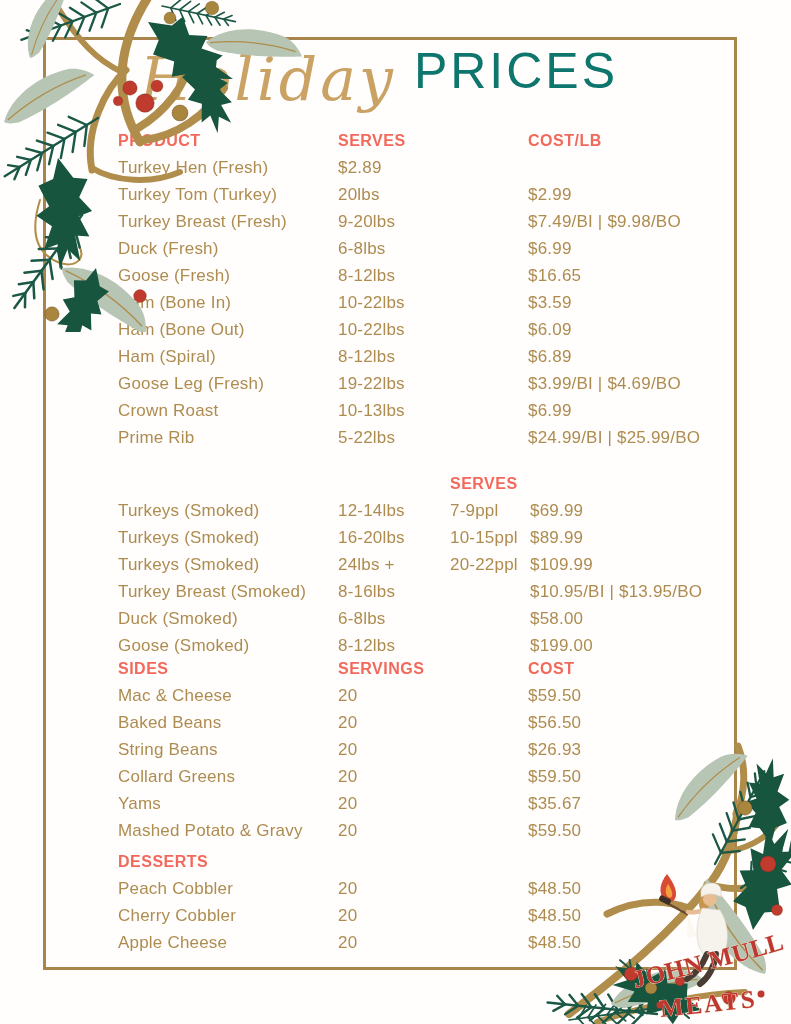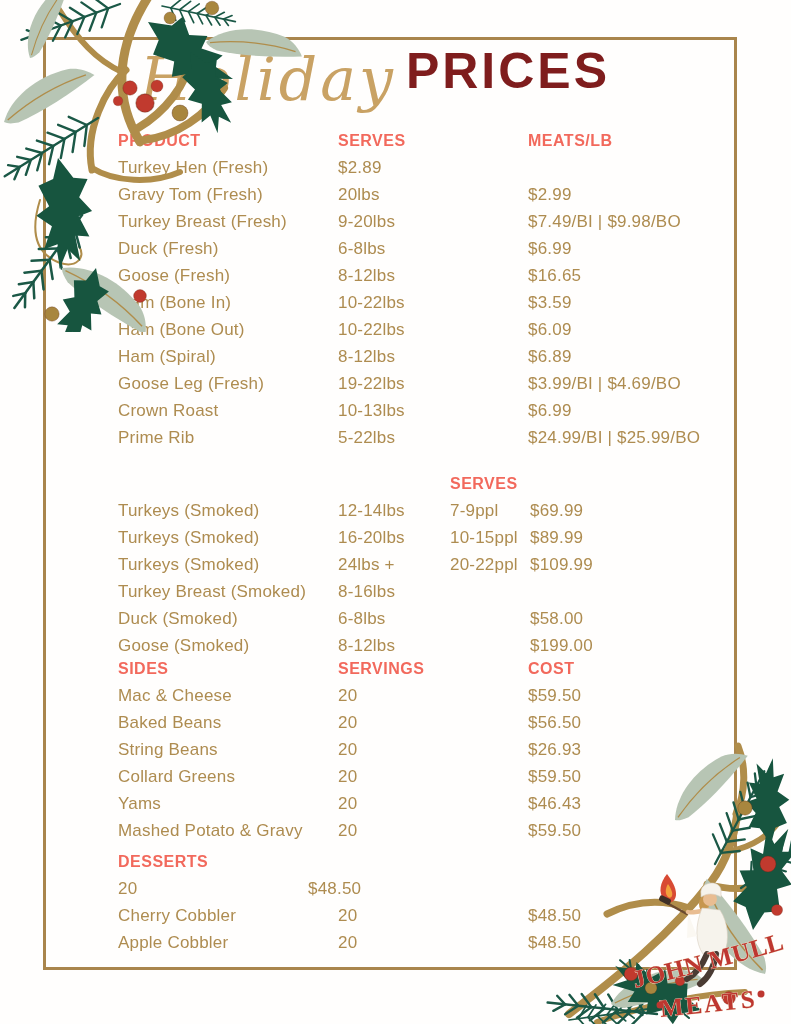--- a/index.html
+++ b/index.html
@@ -4,22 +4,22 @@
 <style>
   html,body{margin:0;padding:0;background:#ffffff;}
   .page{position:relative;width:791px;height:1024px;overflow:hidden;background:#fffefd;
         font-family:"Liberation Sans", sans-serif;}
   .frame{position:absolute;left:43px;top:37px;right:54px;bottom:54px;
          border:3px solid #a9854c;}
   
   .title{position:absolute;left:140px;top:42px;white-space:nowrap;}
   .title .script{font-family:"DejaVu Serif", serif;font-style:italic;font-weight:400;
                  font-size:60px;line-height:1;color:#c9a264;letter-spacing:3px;}
-  .title .caps{font-family:"Liberation Sans", sans-serif;font-weight:700;
-               font-size:50px;color:#7f1d1d;letter-spacing:3px;margin-left:10px;
+  .title .caps{font-family:"Liberation Sans", sans-serif;font-weight:400;
+               font-size:50px;color:#0f766e;letter-spacing:3px;margin-left:18px;
                vertical-align:12px;}
   
   .tbl{position:absolute;left:118px;width:604px;color:#ae8c50;font-size:17px;
        letter-spacing:.2px;}
   .row{display:flex;align-items:center;height:27px;white-space:nowrap;}
   .hdr{color:#f2695c;font-weight:700;font-size:16px;letter-spacing:.5px;}
   .c1{width:220px}.c2{width:190px}.c3{flex:1}
   .s1{width:220px}.s2{width:112px}.s3{width:80px}.s4{flex:1}
   
   .deco{position:absolute;pointer-events:none;}
@@ -51,31 +51,31 @@
   <div class="frame"></div>
 
   <div class="title">
     <span class="script">Holiday</span><span class="caps">PRICES</span>
   </div>
 
   <div class="tbl" style="top:127px">
     <div class="row hdr">
       <span class="c1">PRODUCT</span>
       <span class="c2">SERVES</span>
-      <span class="c3">MEATS/LB</span>
+      <span class="c3">COST/LB</span>
     </div>
     <div>
 
         <div class="row">
           <span class="c1">Turkey Hen (Fresh)</span>
           <span class="c3">$2.89</span>
         </div>
 
         <div class="row">
-          <span class="c1">Gravy Tom (Fresh)</span>
+          <span class="c1">Turkey Tom (Turkey)</span>
           <span class="c2">20lbs</span>
           <span class="c3">$2.99</span>
         </div>
 
         <div class="row">
           <span class="c1">Turkey Breast (Fresh)</span>
           <span class="c2">9-20lbs</span>
           <span class="c3">$7.49/BI | $9.98/BO</span>
         </div>
 
@@ -156,20 +156,21 @@
           <span class="s1">Turkeys (Smoked)</span>
           <span class="s2">24lbs +</span>
           <span class="s3">20-22ppl</span>
           <span class="s4">$109.99</span>
         </div>
 
         <div class="row">
           <span class="s1">Turkey Breast (Smoked)</span>
           <span class="s2">8-16lbs</span>
           <span class="s3"></span>
+          <span class="s4">$10.95/BI | $13.95/BO</span>
         </div>
 
         <div class="row">
           <span class="s1">Duck (Smoked)</span>
           <span class="s2">6-8lbs</span>
           <span class="s3"></span>
           <span class="s4">$58.00</span>
         </div>
 
         <div class="row">
@@ -209,52 +210,53 @@
 
         <div class="row">
           <span class="c1">Collard Greens</span>
           <span class="c2">20</span>
           <span class="c3">$59.50</span>
         </div>
 
         <div class="row">
           <span class="c1">Yams</span>
           <span class="c2">20</span>
-          <span class="c3">$46.43</span>
+          <span class="c3">$35.67</span>
         </div>
 
         <div class="row">
           <span class="c1">Mashed Potato &amp; Gravy</span>
           <span class="c2">20</span>
           <span class="c3">$59.50</span>
         </div>
       </div>
   </div>
 
   <div class="tbl" style="top:848px">
     <div class="row hdr">
       <span class="c1">DESSERTS</span>
       <span class="c2"></span>
       <span class="c3"></span>
     </div>
     <div>
 
         <div class="row">
+          <span class="c1">Peach Cobbler</span>
           <span class="c2">20</span>
           <span class="c3">$48.50</span>
         </div>
 
         <div class="row">
           <span class="c1">Cherry Cobbler</span>
           <span class="c2">20</span>
           <span class="c3">$48.50</span>
         </div>
 
         <div class="row">
-          <span class="c1">Apple Cobbler</span>
+          <span class="c1">Apple Cheese</span>
           <span class="c2">20</span>
           <span class="c3">$48.50</span>
         </div>
       </div>
   </div>
 
   <svg class="deco tl" width="312" height="332" viewBox="0 0 312 332">
     <g stroke="#b08d4a" fill="none" stroke-linecap="round">
       <path d="M150,-6 C120,40 110,92 140,142" stroke-width="9"></path>
       <path d="M138,128 C165,112 186,86 193,54" stroke-width="8"></path>

